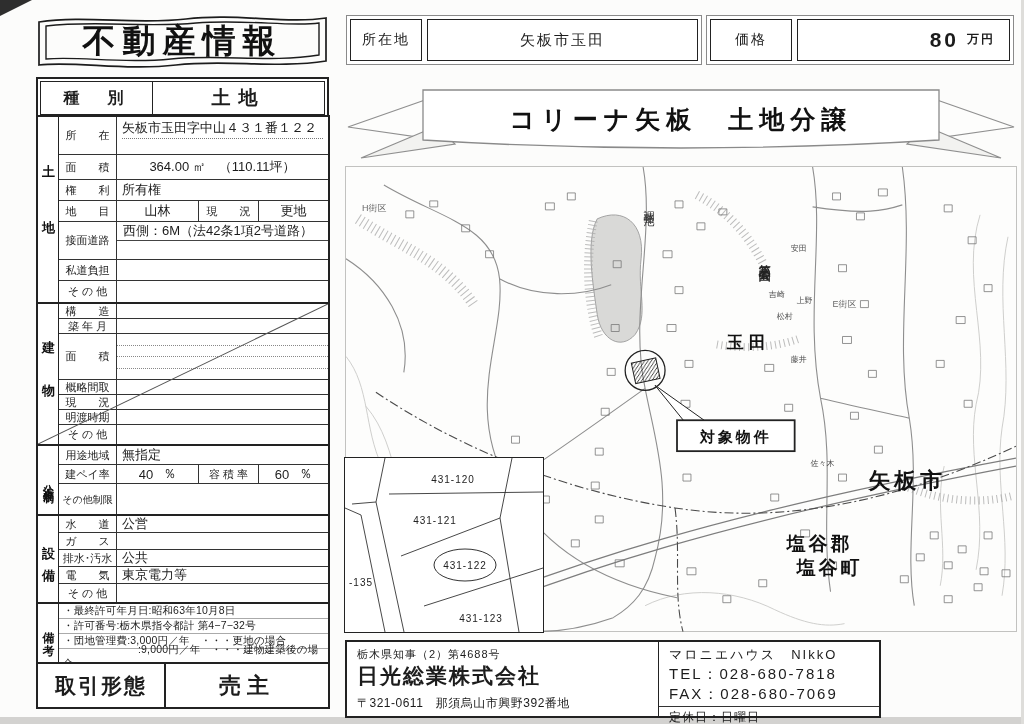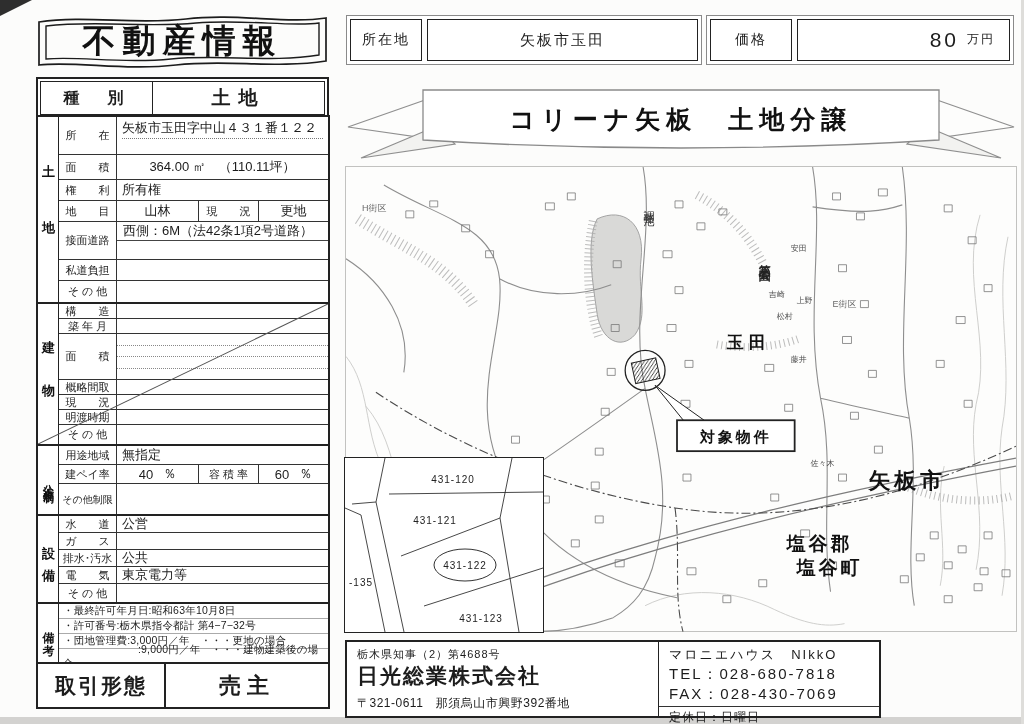--- a/index.html
+++ b/index.html
@@ -31,21 +31,21 @@
   
   .hgroup { position:absolute; top:15px; height:50px; border:1px solid #8a8a8a; background:#fff;
     padding:3px; display:flex; gap:5px; }
   .hgroup-loc { left:346px; width:356px; }
   .hgroup-price { left:706px; width:308px; }
   .hcell { border:1.5px solid #222; display:flex; align-items:center; background:#fff; }
   .hcell.lab { justify-content:center; font-size:14px; letter-spacing:2px; }
   .hgroup-loc .lab { width:72px; }
   .hgroup-price .lab { width:82px; }
   .hcell.val { flex:1; justify-content:center; font-size:15px; letter-spacing:2px; }
-  .hcell.price { justify-content:flex-end; padding-right:14px; gap:8px; }
+  .hcell.price { justify-content:flex-end; padding-right:14px; gap:8px;font-weight:bold; }
   .hcell.price .num { font-size:21px; letter-spacing:3px; }
   .hcell.price .unit { font-size:12px; padding-bottom:2px; }
 
   
   .main-table { position:absolute; left:36px; top:115px; width:294px; border:2px solid #222; background:#fff; }
   .sec { display:flex; border-bottom:2px solid #222; position:relative; }
   .sec:last-child { border-bottom:none; }
   .grp { width:21px; border-right:1px solid #222; display:flex; align-items:center; justify-content:center; }
   .grp span { writing-mode:vertical-rl; text-orientation:upright; font-weight:bold; font-size:13px; color:#111; }
   .g-land span { letter-spacing:56px; }
@@ -435,19 +435,19 @@
   <div class="company">
     <div class="co-left">
       <div class="co-license">栃木県知事（2）第4688号</div>
       <div class="co-name">日光総業株式会社</div>
       <div class="co-addr">〒321-0611　那須烏山市興野392番地</div>
     </div>
     <div class="co-right">
       <div class="co-rtop">
         <div class="co-brand">マロニエハウス　NIkkO</div>
         <div class="co-tel">TEL：028-680-7818</div>
-        <div class="co-fax">FAX：028-430-7069</div>
+        <div class="co-fax">FAX：028-680-7069</div>
       </div>
       <div class="co-holiday">定休日：日曜日</div>
     </div>
   </div>
 
 </div>
 
 </body></html>

